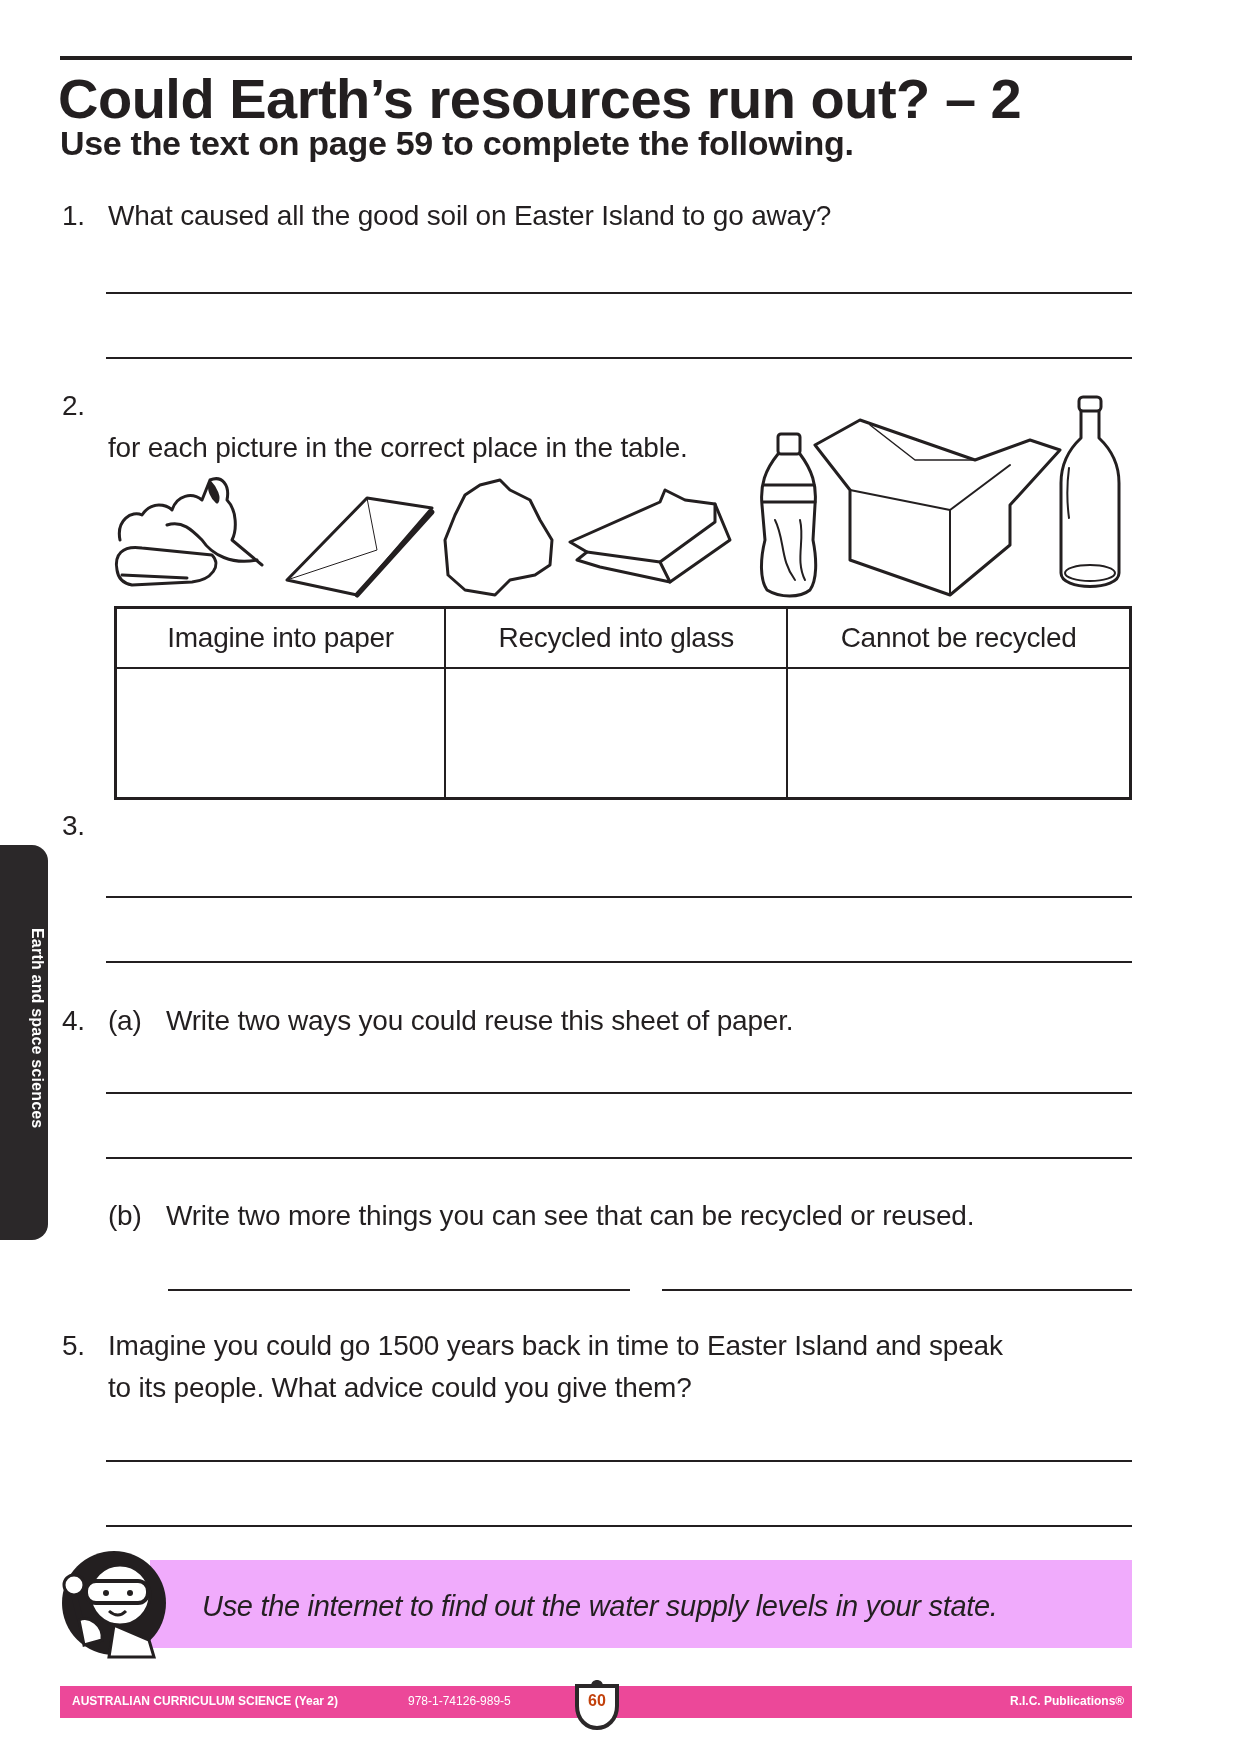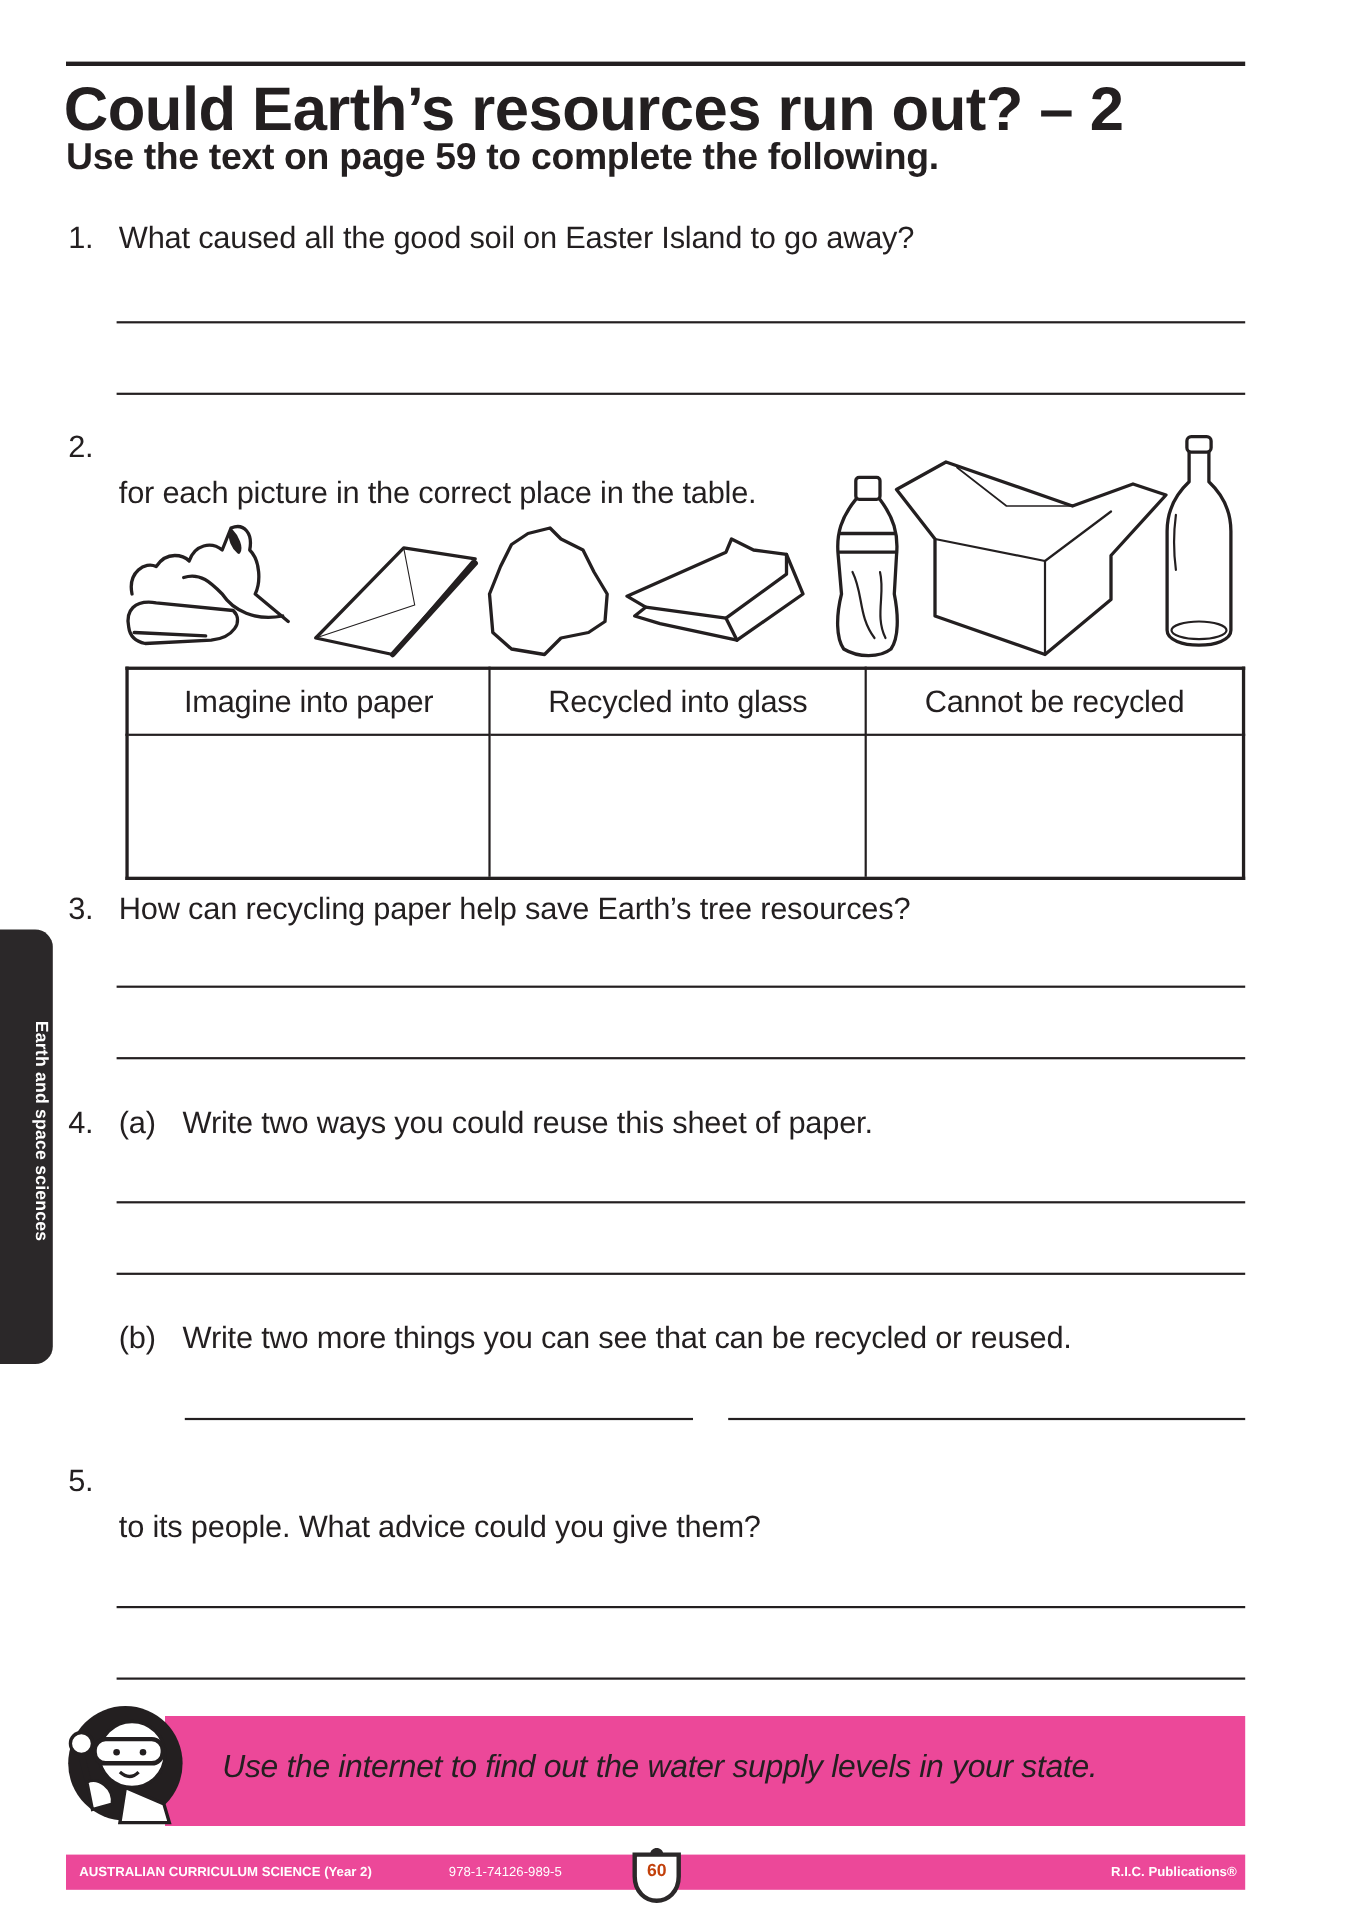--- a/index.html
+++ b/index.html
@@ -34,21 +34,21 @@
     table.recycle {
       position: absolute; left: 114px; top: 606px; width: 1018px; height: 192px;
       border-collapse: collapse; border: 3px solid #231f20;
     }
     table.recycle th, table.recycle td { border: 2px solid #231f20; padding: 0; }
     table.recycle th {
       height: 58px; font-size: 28px; font-weight: normal; letter-spacing: -0.3px; text-align: center;
     }
     table.recycle td { height: 128px; }
     .tip-box {
-      left: 150px; top: 1560px; width: 982px; height: 100px; background: #ec4899;
+      left: 150px; top: 1560px; width: 982px; height: 88px; background: #f0abfc;
     }
     .tip-text {
       position: absolute; left: 52px; top: 30px; font-size: 29px; font-style: italic;
       white-space: nowrap; letter-spacing: -0.3px;
     }
     .footer-bar {
       left: 60px; top: 1686px; width: 1072px; height: 32px; background: #ec4899; color: #fff;
     }
     .footer-bar span { position: absolute; top: 8px; font-size: 12px; font-weight: bold; white-space: nowrap; }
     .page-badge {
@@ -133,21 +133,20 @@
     <tr>
       <td></td>
       <td></td>
       <td></td>
     </tr>
   </tbody>
 </table>
 
 <div class="abs q" style="left:62px; top:810px; width:1070px; height:34px;">
   <span class="num">3.</span>
-  <span class="txt">How can recycling paper help save Earth’s tree resources?</span>
 </div>
 <div class="abs rule" style="left:106px; top:896px; width:1026px;"></div>
 <div class="abs rule" style="left:106px; top:961px; width:1026px;"></div>
 
 <div class="abs side-tab">
   <span class="side-tab-text">Earth and space sciences</span>
 </div>
 
 <div class="abs q" style="left:62px; top:1005px; width:1070px; height:34px;">
   <span class="num">4.</span>
@@ -158,20 +157,21 @@
 <div class="abs rule" style="left:106px; top:1157px; width:1026px;"></div>
 <div class="abs q" style="left:62px; top:1200px; width:1070px; height:34px;">
   <span class="txt">(b)</span>
   <span class="txt" style="left:104px;">Write two more things you can see that can be recycled or reused.</span>
 </div>
 <div class="abs rule" style="left:168px; top:1289px; width:462px;"></div>
 <div class="abs rule" style="left:662px; top:1289px; width:470px;"></div>
 
 <div class="abs q" style="left:62px; top:1330px; width:1080px; height:34px;">
   <span class="num">5.</span>
+  <span class="txt">Imagine you could go 1500 years back in time to Easter Island and speak</span>
 </div>
 <div class="abs q" style="left:62px; top:1372px; width:1080px; height:34px;">
   <span class="txt">to its people. What advice could you give them?</span>
 </div>
 <div class="abs rule" style="left:106px; top:1460px; width:1026px;"></div>
 <div class="abs rule" style="left:106px; top:1525px; width:1026px;"></div>
 
 <div class="abs tip-box">
   <span class="tip-text">Use the internet to find out the water supply levels in your state.</span>
 </div>

